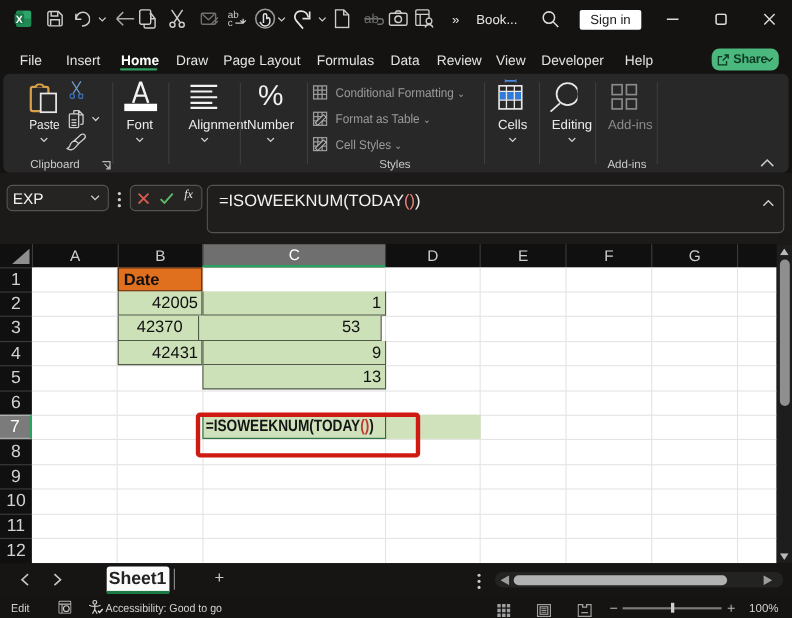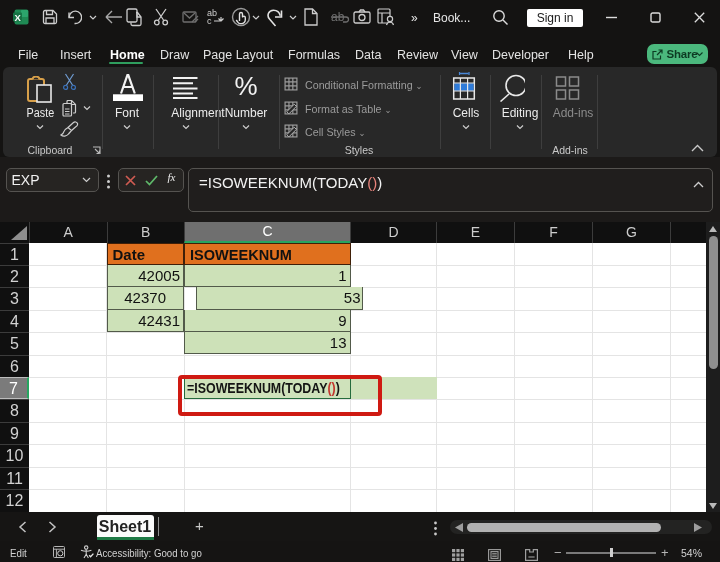--- a/index.html
+++ b/index.html
@@ -347,25 +347,24 @@
   <div class="hline" style="left:29px;top:110.1px;width:677px"></div>
   <div class="hline" style="left:29px;top:132.5px;width:677px"></div>
   <div class="hline" style="left:29px;top:154.9px;width:677px"></div>
   <div class="hline" style="left:29px;top:177.3px;width:677px"></div>
   <div class="hline" style="left:29px;top:199.7px;width:677px"></div>
   <div class="hline" style="left:29px;top:222.1px;width:677px"></div>
   <div class="hline" style="left:29px;top:244.5px;width:677px"></div>
   <div class="hline" style="left:29px;top:266.9px;width:677px"></div>
 
   <div class="cell" style="left:106.5px;top:20.5px;width:77.5px;height:22.4px;background:#e0701e;border:1px solid rgba(0,0,0,.72);font-weight:bold;line-height:21px;padding-left:5px">Date</div>
-  <div class="cell" style="left:184px;top:20.5px;width:166.5px;height:22.4px;background:#e0701e;border:1px solid rgba(0,0,0,.72);font-weight:bold;line-height:21px;padding-left:4.5px"><span class="cond" style="transform:scaleX(.97)">ISOWEEKNUM</span></div>
   <div class="cell" style="left:106.5px;top:42.9px;width:77.5px;height:22.4px;background:#cde1b8;border:1px solid rgba(0,0,0,.6);border-top:none;text-align:right;line-height:21px;padding-right:3px">42005</div>
   <div class="cell" style="left:184px;top:42.9px;width:166.5px;height:22.4px;background:#cde1b8;border:1px solid rgba(0,0,0,.6);border-top:none;text-align:right;line-height:21px;padding-right:3px">1</div>
   <div class="cell" style="left:106.5px;top:65.3px;width:77.5px;height:22.4px;background:#cde1b8;border:1px solid rgba(0,0,0,.6);border-top:none;text-align:right;line-height:21px;padding-right:17px">42370</div>
-  <div class="cell" style="left:196px;top:65.3px;width:166.5px;height:22.4px;background:#cde1b8;border:1px solid rgba(0,0,0,.6);border-top:none;text-align:right;line-height:21px;padding-right:1px">53</div>
+  <div class="cell" style="left:180px;top:65.3px;width:166.5px;height:22.4px;background:#cde1b8;border:1px solid rgba(0,0,0,.6);border-top:none;text-align:right;line-height:21px;padding-right:18px">53</div>
   <div class="cell" style="left:106.5px;top:87.7px;width:77.5px;height:22.4px;background:#cde1b8;border:1px solid rgba(0,0,0,.6);border-top:none;text-align:right;line-height:21px;padding-right:3px">42431</div>
   <div class="cell" style="left:184px;top:87.7px;width:166.5px;height:22.4px;background:#cde1b8;border:1px solid rgba(0,0,0,.6);border-top:none;text-align:right;line-height:21px;padding-right:3px">9</div>
   <div class="cell" style="left:184px;top:110.1px;width:166.5px;height:22.4px;background:#cde1b8;border:1px solid rgba(0,0,0,.6);border-top:none;text-align:right;line-height:21px;padding-right:3px">13</div>
 
   <div class="abs" style="left:184px;top:155.2px;width:252.5px;height:22.2px;background:#cfe2bb"></div>
   <div class="abs" style="left:184px;top:155.2px;width:167px;height:22.2px;border:1.5px solid #256b3d"></div>
   <div class="cell" style="left:187px;top:155.2px;height:22.2px;line-height:22px;color:#141414;font-weight:bold"><span class="cond" style="transform:scaleX(.828)">=ISOWEEKNUM(TODAY<span style="color:#c3372e">()</span>)</span></div>
 
   <div class="abs" style="left:177.5px;top:152.8px;width:204.5px;height:41px;border:4.5px solid #cf1a12;border-radius:4px"></div>
 
@@ -435,15 +434,15 @@
     <path d="M4.2 4.4 H8.8 M4.2 6 H8.8 M4.2 7.6 H8.8" stroke-width="0.9"></path>
   </svg>
   <svg class="abs" style="left:525px;top:8px" width="13" height="12" viewBox="0 0 13 12" fill="none" stroke="#9f9f9f" stroke-width="1.2">
     <path d="M0.6 0.6 H4.7 V3 H8.3 V0.6 H12.4 V11.4 H0.6 Z"></path>
     <path d="M3.4 8 H9.6" stroke-width="1.1"></path>
   </svg>
   <div class="abs" style="left:554px;top:4px;font-size:13px;color:#b5b5b5">−</div>
   <div class="abs" style="left:566px;top:11px;width:90px;height:1.5px;background:#7a7a7a"></div>
   <div class="abs" style="left:610px;top:7px;width:3px;height:9px;background:#cfcfcf"></div>
   <div class="abs" style="left:661px;top:4px;font-size:13px;color:#b5b5b5">+</div>
-  <div class="abs" style="left:681px;top:6px;font-size:10.5px">54%</div>
+  <div class="abs" style="left:681px;top:6px;font-size:10.5px">100%</div>
 </div>
 
 </div>
 </body></html>

